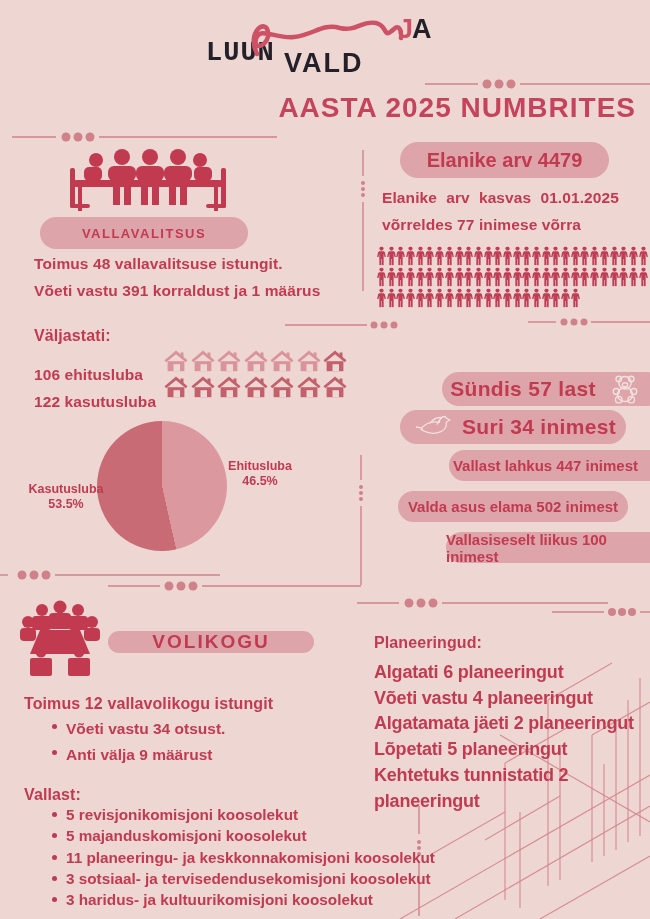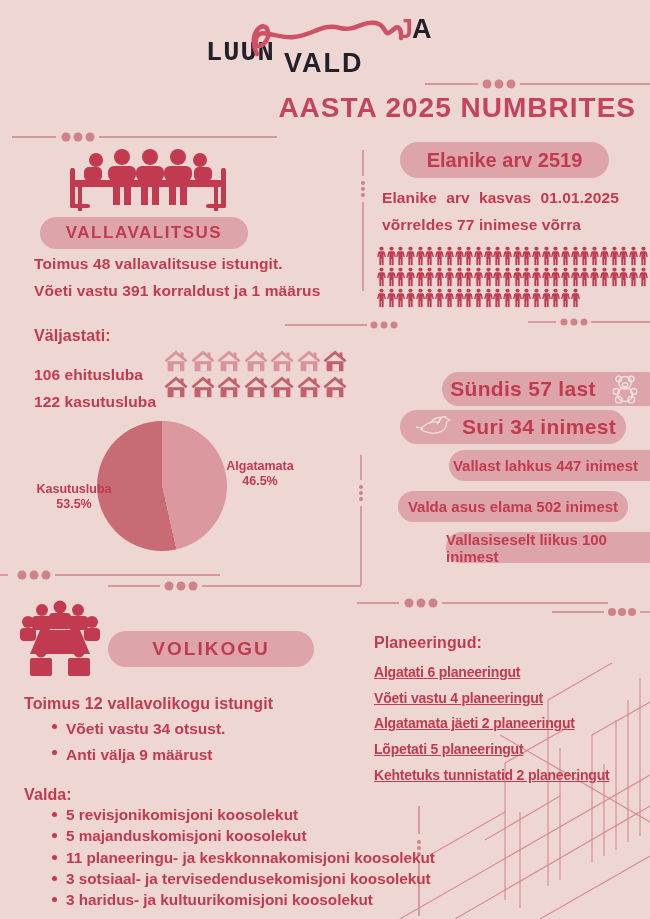--- a/index.html
+++ b/index.html
@@ -191,25 +191,25 @@
       <rect x="90" y="41" width="7" height="18"></rect>
     <circle cx="116" cy="11" r="8"></circle>
       <rect x="102" y="20" width="28" height="15" rx="6"></rect>
     <rect x="107" y="41" width="7" height="18"></rect>
       <rect x="118" y="41" width="7" height="18"></rect>
     <rect x="12" y="34" width="148" height="7" rx="2"></rect>
     <rect x="16" y="41" width="4" height="24"></rect>
       <rect x="152" y="41" width="4" height="24"></rect>
   </svg>
 
-  <div class="pill badge" style="left:40px;top:217px;width:208px;height:32px;font-size:17px;letter-spacing:1.5px;">VALLAVALITSUS</div>
+  <div class="pill badge" style="left:40px;top:217px;width:208px;height:32px;font-size:13px;letter-spacing:1.5px;">VALLAVALITSUS</div>
   <div class="body-txt" style="left:34px;top:255px;">Toimus 48 vallavalitsuse istungit.</div>
   <div class="body-txt" style="left:34px;top:282px;">Võeti vastu 391 korraldust ja 1 määrus</div>
 
-  <div class="pill badge" style="left:400px;top:142px;width:209px;height:36px;font-size:20px;">Elanike arv 2519</div>
+  <div class="pill badge" style="left:400px;top:142px;width:209px;height:36px;font-size:20px;">Elanike arv 4479</div>
   <div class="body-txt justify" style="left:382px;top:189px;">Elanike arv kasvas 01.01.2025</div>
   <div class="body-txt" style="left:382px;top:216px;">võrreldes 77 inimese võrra</div>
   <div class="person-grid">
       <div class="person-row">
         <svg class="person" viewBox="0 0 10 21">
           <use href="#sym-person"></use>
         </svg>
         <svg class="person" viewBox="0 0 10 21">
           <use href="#sym-person"></use>
         </svg>
@@ -492,24 +492,24 @@
           <use href="#sym-house"></use>
         </svg>
         <svg class="house dark" viewBox="0 0 26 24">
           <use href="#sym-house"></use>
         </svg>
       </div>
     </div>
 
   <div class="pie" style="background: conic-gradient(rgb(219, 152, 158) 0deg, rgb(219, 152, 158) 167.4deg, rgb(201, 107, 116) 167.4deg, rgb(201, 107, 116) 360deg);"></div>
   <div class="pie-label" style="left:222px;top:459px;">
-    <div>Algatamata</div>
+    <div>Ehitusluba</div>
     <div>46.5%</div>
   </div>
-  <div class="pie-label" style="left:28px;top:482px;margin-left:8px;">
+  <div class="pie-label" style="left:28px;top:482px;">
     <div>Kasutusluba</div>
     <div>53.5%</div>
   </div>
 
   <div class="pill" style="left:442px;top:372px;width:222px;height:34px;border-radius:17px;">
     <span class="big-pill-label" style="padding-right:60px;">Sündis 57 last</span>
     <svg class="icon-abs" style="right:24px;top:2px;" width="30" height="30" viewBox="0 0 24 24" fill="none" stroke="var(--outline)" stroke-width="1.1">
       <circle cx="7" cy="4" r="2.2"></circle>
         <circle cx="17" cy="4" r="2.2"></circle>
       <circle cx="12" cy="7" r="5"></circle>
@@ -550,36 +550,36 @@
       <rect x="2" y="28" width="16" height="13" rx="4"></rect>
     <circle cx="74" cy="22" r="6"></circle>
       <rect x="66" y="28" width="16" height="13" rx="4"></rect>
     <polygon points="22,30 62,30 72,54 12,54"></polygon>
     <circle cx="23" cy="52" r="5.5"></circle>
       <circle cx="61" cy="52" r="5.5"></circle>
     <rect x="12" y="58" width="22" height="18" rx="2"></rect>
       <rect x="50" y="58" width="22" height="18" rx="2"></rect>
   </svg>
 
-  <div class="pill badge" style="left:108px;top:631px;width:206px;height:36px;font-size:19px;letter-spacing:2px;">VOLIKOGU</div>
+  <div class="pill badge" style="left:108px;top:631px;width:206px;height:22px;font-size:19px;letter-spacing:2px;">VOLIKOGU</div>
   <div class="body-txt" style="left:24px;top:695px;font-size:16px;">Toimus 12 vallavolikogu istungit</div>
   <div class="list" style="left:52px;top:716px;line-height:26px;font-size:15.5px;">
 
       <div class="li">
         <span class="bullet"></span>
         <span>Võeti vastu 34 otsust.</span>
       </div>
 
       <div class="li">
         <span class="bullet"></span>
         <span>Anti välja 9 määrust</span>
       </div>
     </div>
 
-  <div class="body-txt" style="left:24px;top:786px;font-size:16px;">Valda:</div>
+  <div class="body-txt" style="left:24px;top:786px;font-size:16px;">Vallast:</div>
   <div class="list" style="left:52px;top:804px;line-height:21.3px;">
 
       <div class="li">
         <span class="bullet"></span>
         <span>5 revisjonikomisjoni koosolekut</span>
       </div>
 
       <div class="li">
         <span class="bullet"></span>
         <span>5 majanduskomisjoni koosolekut</span>
@@ -595,21 +595,21 @@
         <span>3 sotsiaal- ja tervisedendusekomisjoni koosolekut</span>
       </div>
 
       <div class="li">
         <span class="bullet"></span>
         <span>3 haridus- ja kultuurikomisjoni koosolekut</span>
       </div>
     </div>
 
   <div class="body-txt" style="left:374px;top:634px;font-size:16px;">Planeeringud:</div>
-  <div class="list" style="left:374px;top:660px;line-height:25.7px;font-size:14px;letter-spacing:-0.2px;text-decoration:underline;">
+  <div class="list" style="left:374px;top:660px;line-height:25.7px;font-size:18px;letter-spacing:-0.2px;">
 
       <div>Algatati 6 planeeringut</div>
 
       <div>Võeti vastu 4 planeeringut</div>
 
       <div>Algatamata jäeti 2 planeeringut</div>
 
       <div>Lõpetati 5 planeeringut</div>
 
       <div>Kehtetuks tunnistatid 2 planeeringut</div>

